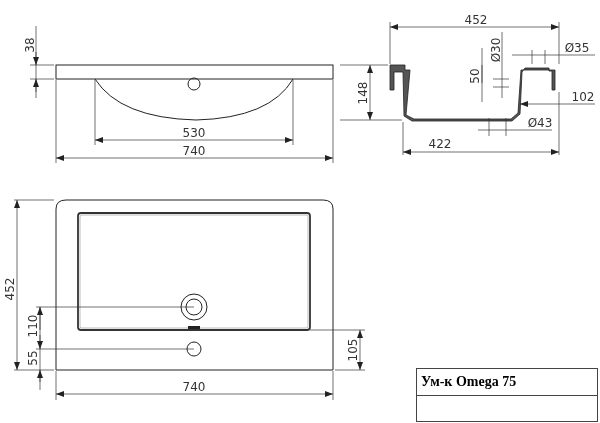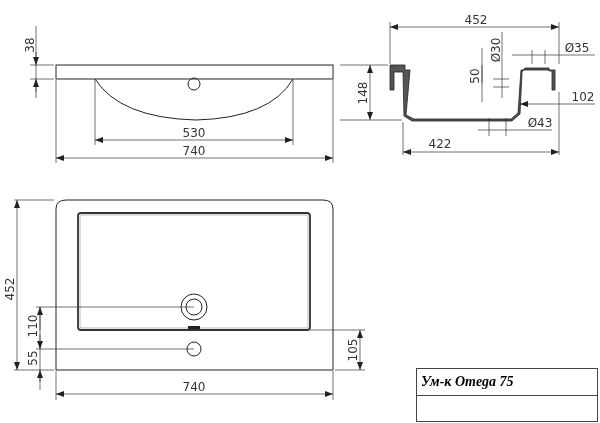--- a/index.html
+++ b/index.html
@@ -2,21 +2,21 @@
 <html><head>
 <meta charset="utf-8">
 <style>
   html, body { margin: 0; padding: 0; background: #ffffff; }
   body { width: 600px; height: 423px; position: relative; overflow: hidden; font-family: "DejaVu Sans", sans-serif; }
   svg { position: absolute; left: 0; top: 0; }
   .ln { stroke: #222; stroke-width: 1; fill: none; }
   .thin { stroke: #333; stroke-width: 0.7; fill: none; }
   .dim { font-family: "DejaVu Sans", sans-serif; font-size: 12px; fill: #333; }
   .title-box { position: absolute; left: 416px; top: 368px; width: 182px; height: 54px; border: 1px solid #444; box-sizing: border-box; background: #fff; }
-  .title-row { height: 26px; border-bottom: 1px solid #444; display: flex; align-items: center; padding-left: 4px; font-family: "Liberation Serif", serif; font-weight: bold; font-size: 14px; color: #000; font-style: italic; }
+  .title-row { height: 26px; border-bottom: 1px solid #444; display: flex; align-items: center; padding-left: 4px; font-family: "Liberation Serif", serif; font-weight: bold; font-size: 14px; color: #000; }
 </style>
 </head>
 <body>
 
 <svg width="600" height="423" viewBox="0 0 600 423">
   <defs>
     <marker id="ar" markerWidth="8" markerHeight="6" refX="8" refY="3" orient="auto-start-reverse" markerUnits="userSpaceOnUse">
       <path d="M0,0 L8,3 L0,6 Z" fill="#222"></path>
     </marker>
   </defs>

